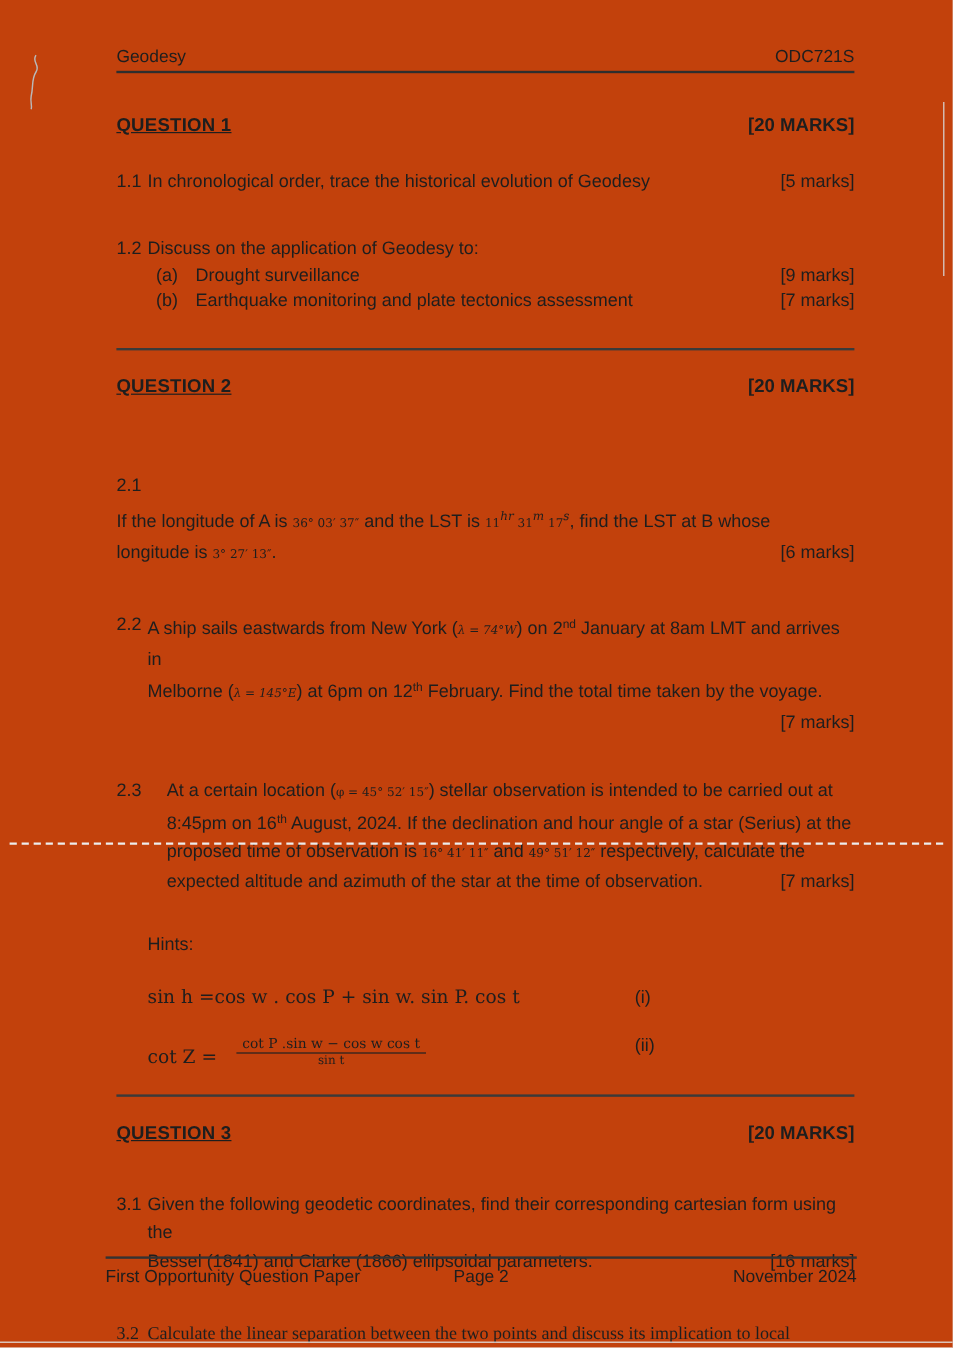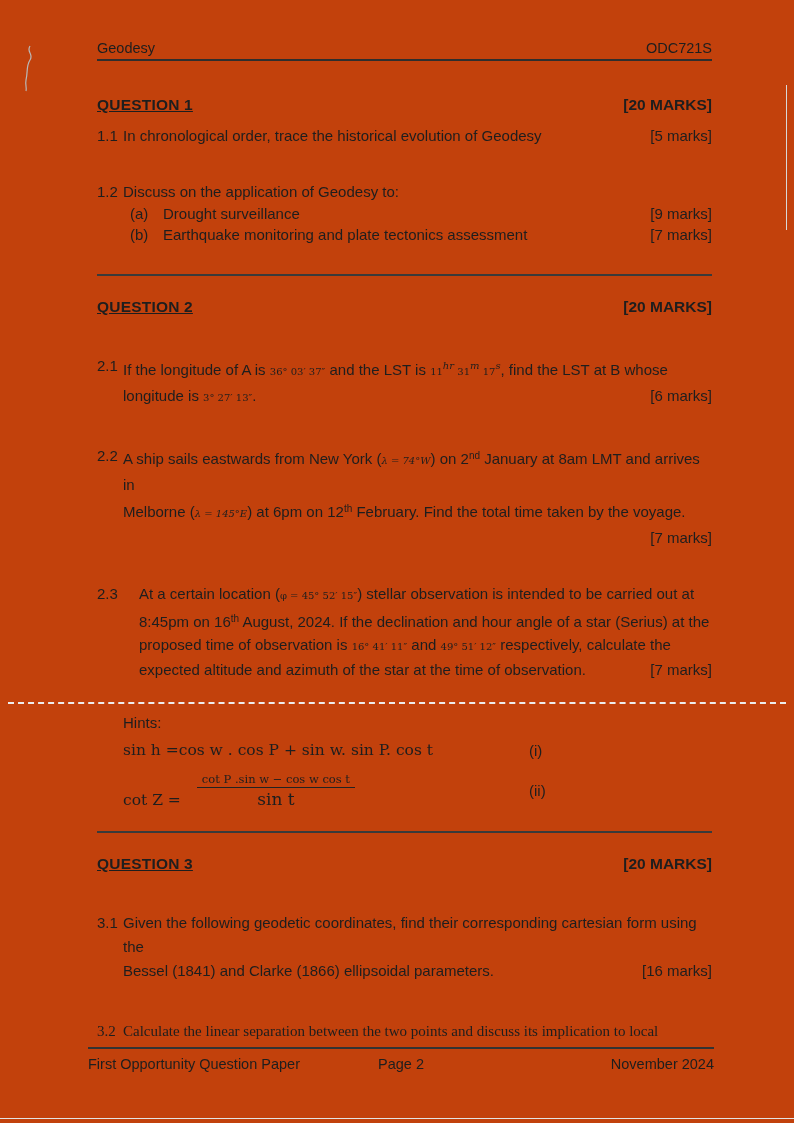--- a/index.html
+++ b/index.html
@@ -45,25 +45,25 @@
 
   
   .hints-label { margin-top:33px; margin-left:26px; }
   .hintf {
     position:relative;
     margin-left:26px;
     font-family:"DejaVu Serif", serif;
     font-size:15.5px;
   }
   .hintf .tag { position:absolute; left:406px; top:50%; transform:translateY(-50%); font-family:"Liberation Sans", sans-serif; font-size:15px; }
-  .f1 { margin-top:6px; height:26px; display:flex; align-items:center; }
+  .f1 { margin-top:22px; height:26px; display:flex; align-items:center; }
   .f2 { margin-top:8px; height:38px; display:flex; align-items:flex-end; }
   .frac { display:inline-block; text-align:center; vertical-align:middle; margin-left:16px; }
   .frac .fnum { display:block; font-size:11.5px; padding:0 5px 1px; }
-  .frac .fden { display:block; font-size:17px; border-top:1px solid #222; padding-top:1px; }
+  .frac .fden { display:block; font-size:10px; border-top:1px solid #222; padding-top:1px; }
 
   
   .hrule { border:none; border-top:2px solid #3a3a3a; margin:0; }
 
   
   .footer {
     position:absolute; left:88px; right:80px; top:1047px;
     border-top:2px solid #333;
     padding-top:7px;
     display:flex;
@@ -96,21 +96,21 @@
     <div class="hdr">
       <span>Geodesy</span>
       <span>ODC721S</span>
     </div>
 
     <div class="qrow" style="margin-top:35px;">
       <span class="qtitle">QUESTION 1</span>
       <span>[20 MARKS]</span>
     </div>
 
-    <div class="item" style="margin-top:13px;justify-content:flex-end;">
+    <div class="item" style="margin-top:29px;justify-content:flex-end;">
       <span class="num">1.1</span>
       <div class="ibody">
         <div class="line">
           <span>In chronological order, trace the historical evolution of Geodesy</span>
           <span class="marks">[5 marks]</span>
         </div>
       </div>
     </div>
 
     <div class="item" style="margin-top:37px; line-height:21.5px;">
@@ -132,21 +132,21 @@
       </div>
     </div>
 
     <hr class="hrule" style="margin-top:28px;">
 
     <div class="qrow" style="margin-top:22px;">
       <span class="qtitle">QUESTION 2</span>
       <span>[20 MARKS]</span>
     </div>
 
-    <div class="item" style="margin-top:38px; line-height:24px;">
+    <div class="item" style="margin-top:61px; line-height:24px;flex-direction:column;">
       <span class="num">2.1</span>
       <div class="ibody">
         <div class="line">
             <span><span>If the longitude of A is </span><span class="m">36° 03′ 37″</span><span> and the LST is </span><span class="m">11</span><span class="sup-m">hr</span><span class="m"> 31</span><span class="sup-m">m</span><span class="m"> 17</span><span class="sup-m">s</span><span>, find the LST at B whose</span></span>
           </div>
         <div class="line">
             <span><span>longitude is </span><span class="m">3° 27′ 13″</span><span>.</span></span>
           <span class="marks">[6 marks]</span>
           </div>
       </div>

